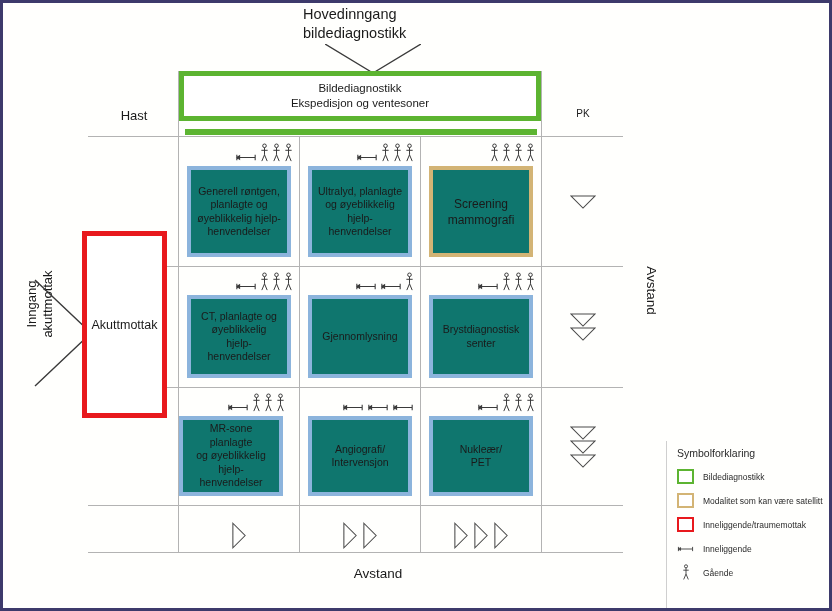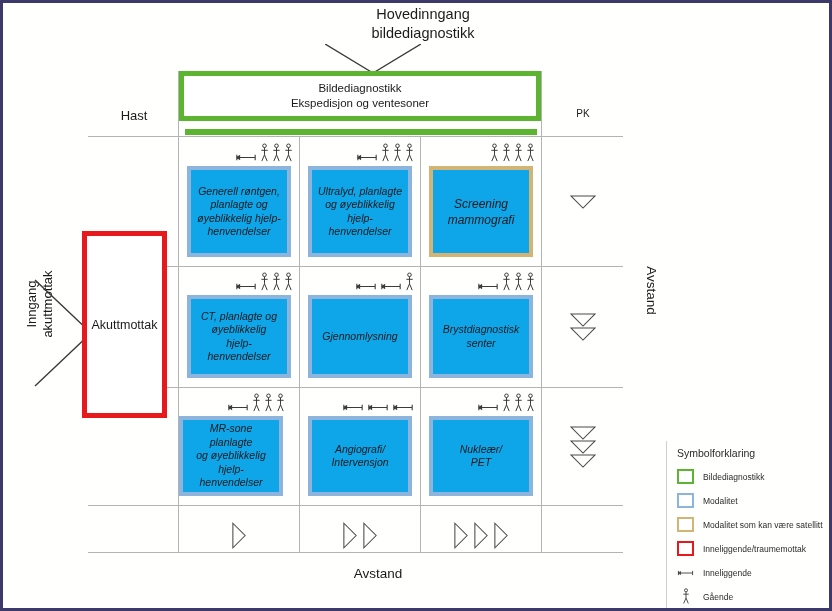--- a/index.html
+++ b/index.html
@@ -16,21 +16,21 @@
     overflow:hidden;
   }
 
   
   .abs{position:absolute;}
   .ctext{display:flex;align-items:center;justify-content:center;text-align:center;}
 
   
   #top-title{
     left:300px;top:2px;width:240px;
-    font-size:14.5px;line-height:19px;text-align:center;color:#1b1b1b;
+    font-size:14.5px;line-height:19px;color:#1b1b1b;
   }
   #top-arrow{
     left:322px;top:41px;width:96px;height:30px;
   }
 
   
   .gridline{background:#b3b3b3;}
   .hline{height:1px;}
   .vline{width:1px;}
 
@@ -68,23 +68,23 @@
   }
 
   
   .cell{position:absolute;}
   .cell-icons{
     position:absolute;left:0;right:6px;top:0;height:24px;
     display:flex;align-items:flex-end;justify-content:flex-end;gap:3px;
   }
   .modbox{
     position:absolute;left:8px;right:8px;top:27px;bottom:8px;
-    box-sizing:border-box;background:#0ea5e9;
+    box-sizing:border-box;background:#0f766e;
     display:flex;align-items:center;justify-content:center;text-align:center;
-    font-size:10.5px;line-height:13.5px;padding:2px 4px;font-style:italic;
+    font-size:10.5px;line-height:13.5px;padding:2px 4px;
   }
   .modbox.blue{border:4px solid #8cb4dc;}
   .modbox.tan{border:4px solid #d3b475;font-size:12px;line-height:16px;}
 
   
   .pk-col{position:absolute;left:540px;width:80px;display:flex;flex-direction:column;
           align-items:center;justify-content:center;}
   .bottom-tri-cell{position:absolute;height:56px;display:flex;align-items:center;
                    justify-content:center;gap:6px;}
 
@@ -420,24 +420,20 @@
         <polygon points="1,1 15,15 1,29" fill="none" stroke="#4a4a4a" stroke-width="1.2"></polygon>
       </svg>
     </div>
 
   <div class="abs" id="legend">
     <div id="legend-title">Symbolforklaring</div>
     <div id="legend-rows">
         <div class="legend-row">
           <span class="legend-swatch green"></span>
           <span class="legend-label">Bildediagnostikk</span>
-        </div>
-        <div class="legend-row">
-          <span class="legend-swatch blue"></span>
-          <span class="legend-label">Modalitet</span>
         </div>
         <div class="legend-row">
           <span class="legend-swatch tan"></span>
           <span class="legend-label">Modalitet som kan være satellitt</span>
         </div>
         <div class="legend-row">
           <span class="legend-swatch red"></span>
           <span class="legend-label">Inneliggende/traumemottak</span>
         </div>
         <div class="legend-row">

